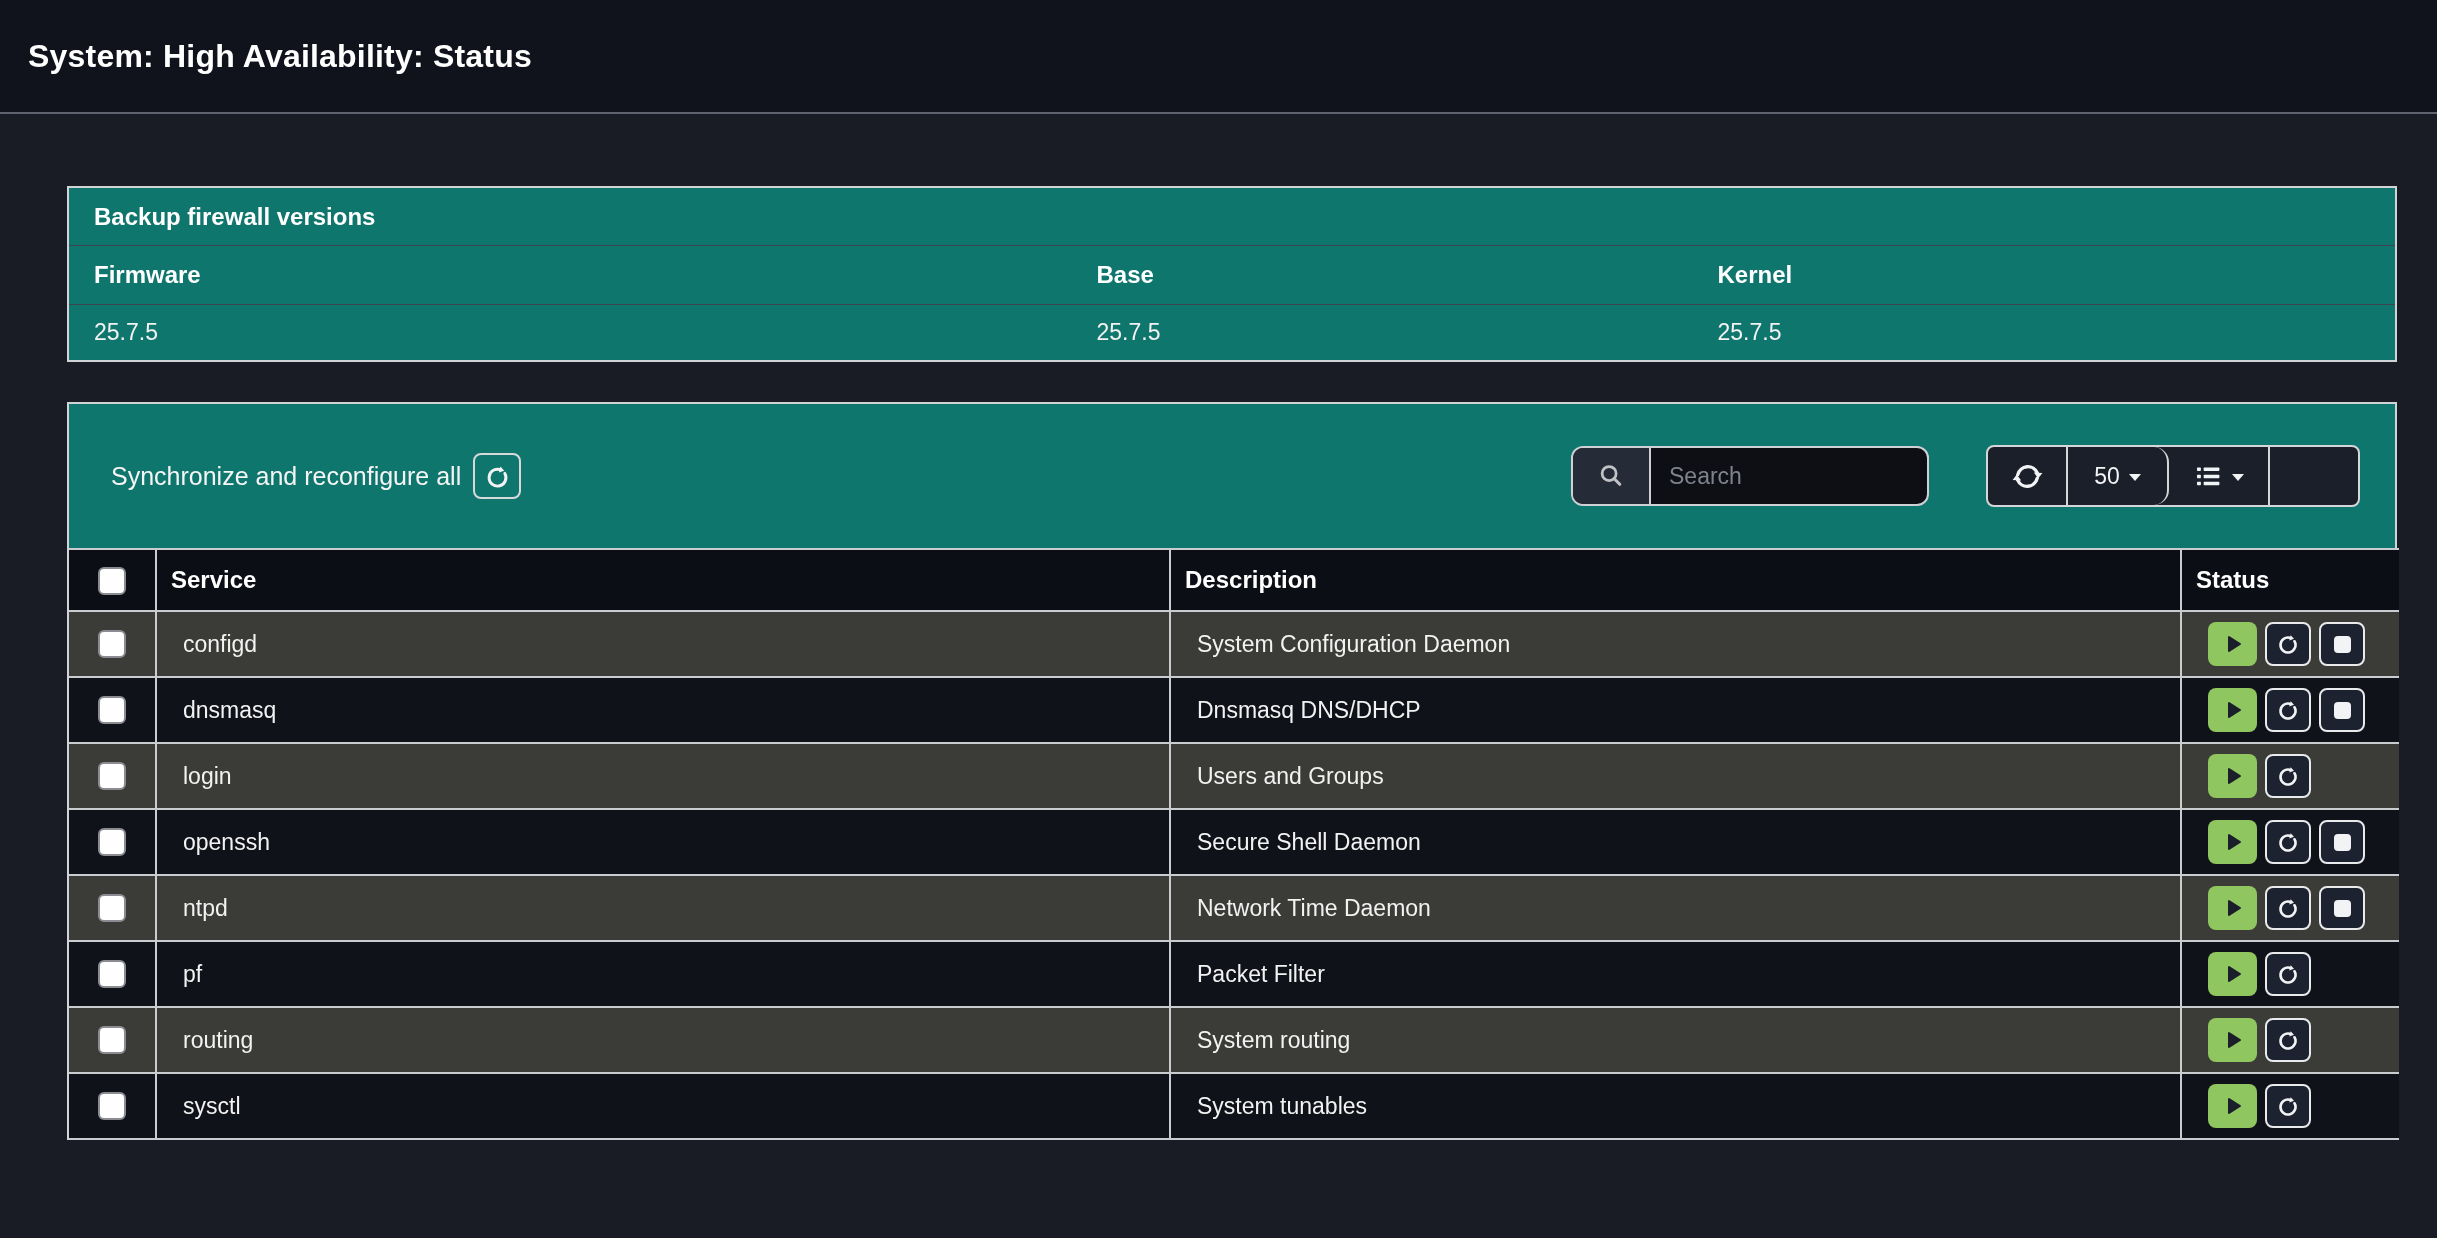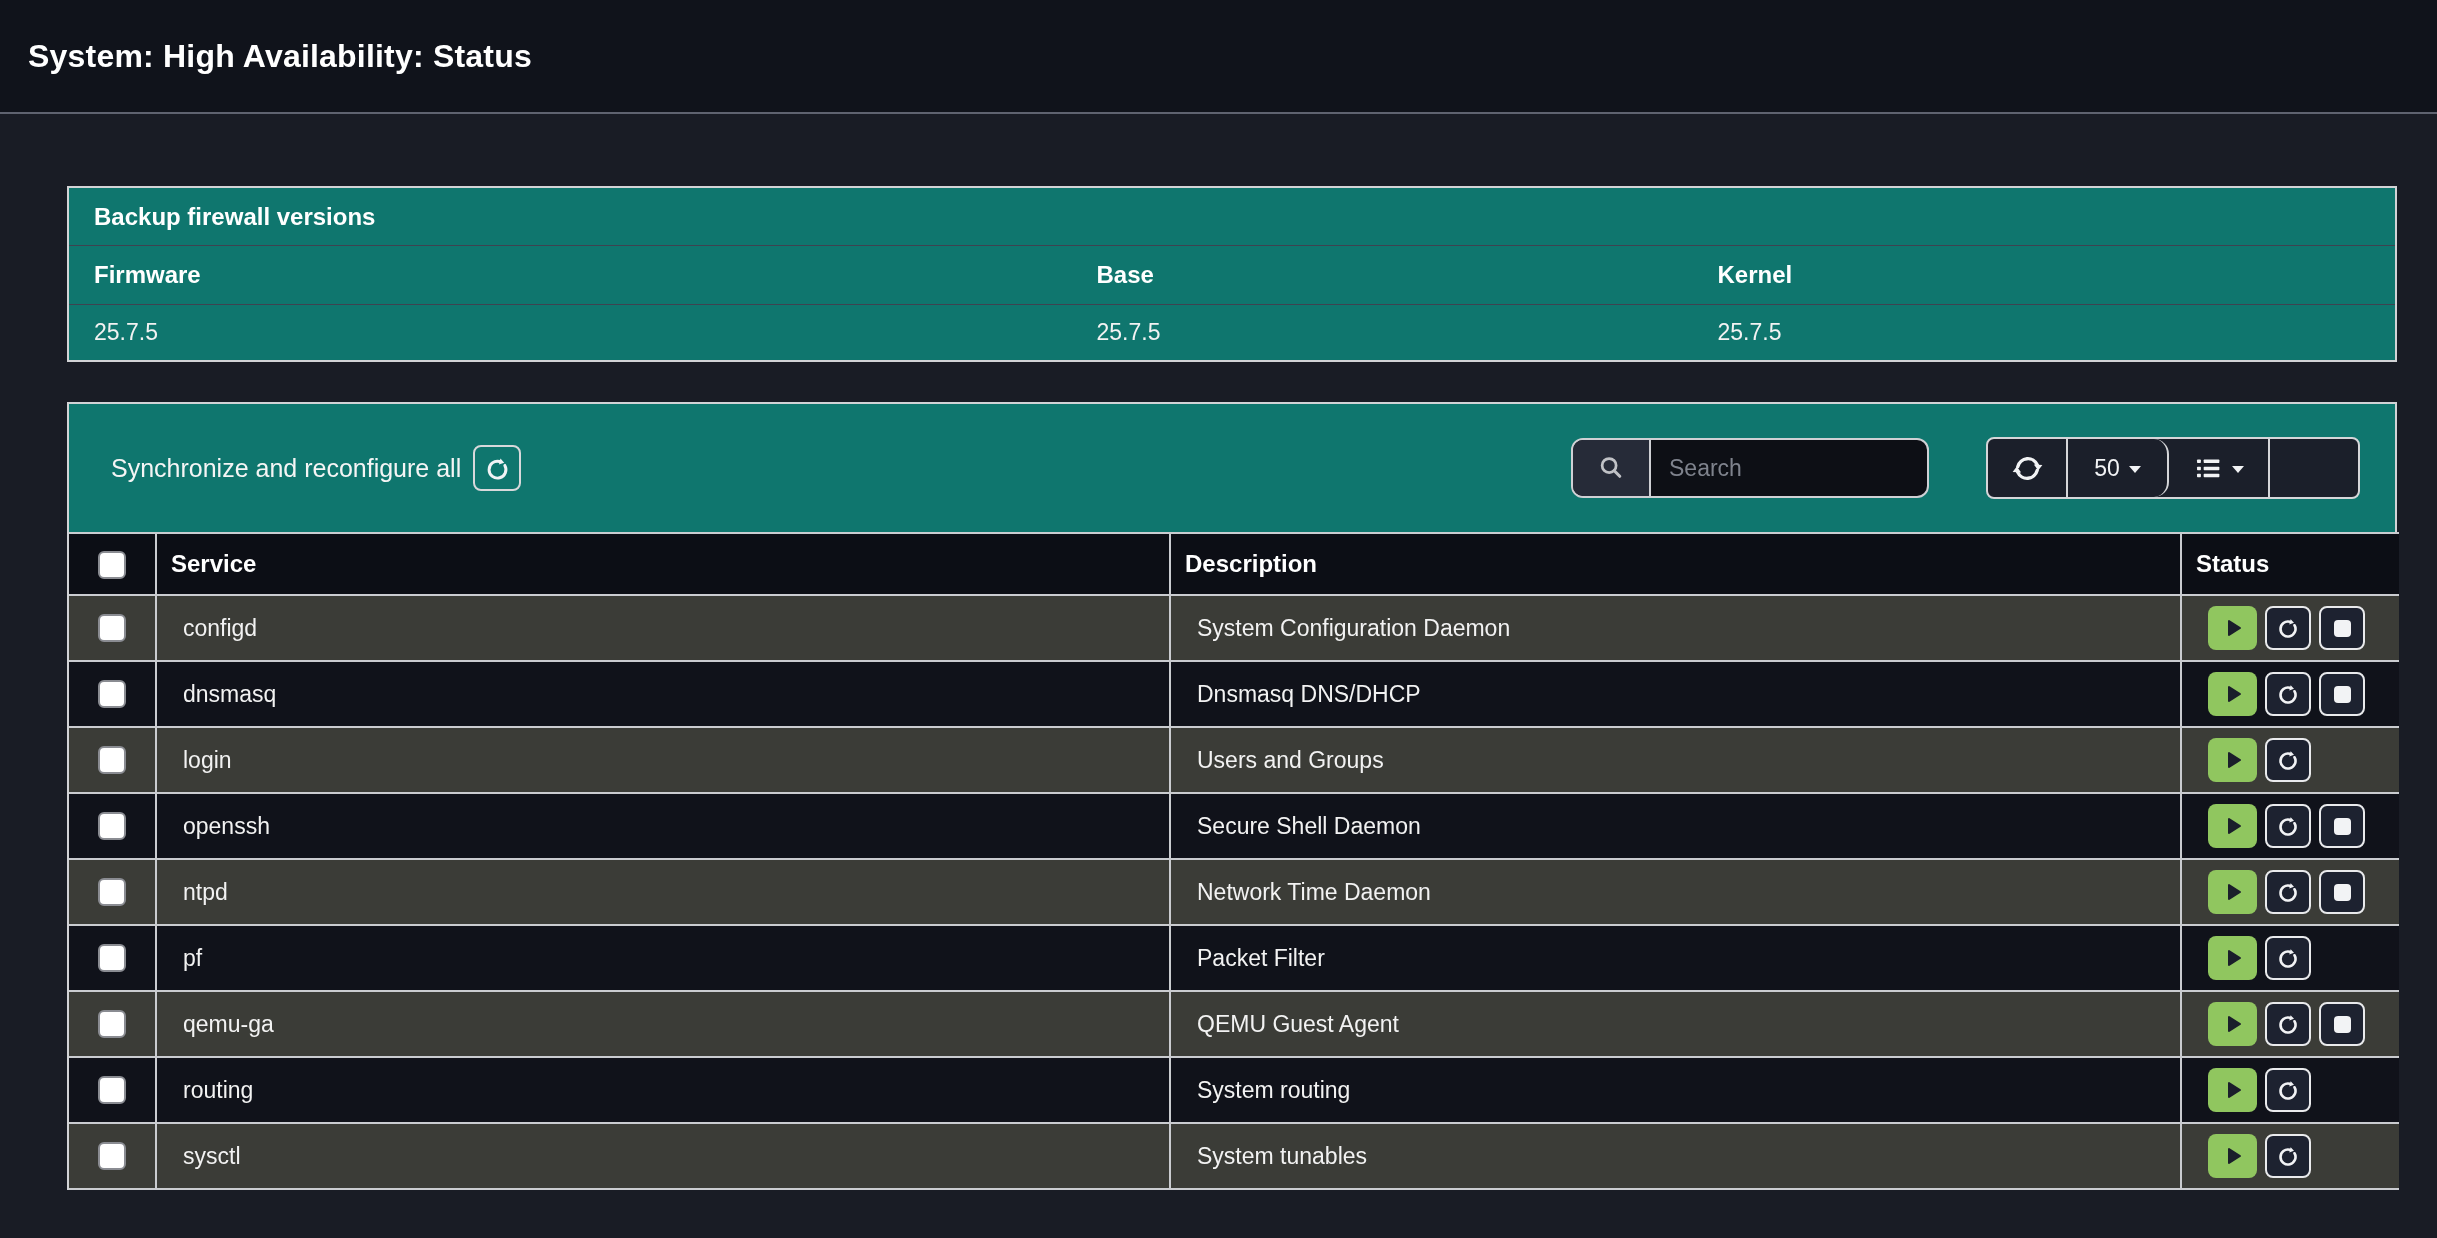--- a/index.html
+++ b/index.html
@@ -58,21 +58,21 @@
   }
   table.versions td {
     font-size: 23px;
     padding: 14px 25px;
     color: #f2f2f2;
   }
 
   
   .panel-services { margin-top: 40px; border-bottom: none; }
   .toolbar {
-    height: 128px;
+    height: 144px;
     display: flex;
     align-items: center;
     padding: 0 35px 0 42px;
     gap: 28px;
   }
   .sync { display: flex; align-items: center; gap: 12px; }
   .sync-label { font-size: 25px; color: #f5f5f5; }
   .icon-btn {
     width: 48px; height: 46px;
     background: transparent;
@@ -438,45 +438,20 @@
           </svg>
         </button>
 
       </div>
     </td>
   </tr>
           <tr>
     <td class="cell-check">
       <span class="checkbox" role="checkbox" aria-checked="false"></span>
     </td>
-    <td>qemu-ga</td>
-    <td>QEMU Guest Agent</td>
-    <td>
-      <div class="actions">
-        <button class="abtn abtn-start">
-          <svg width="24" height="24" viewBox="0 0 24 24">
-            <polygon points="8,5 8,19 19,12" fill="#1b1f2b" stroke="#1b1f2b" stroke-width="2" stroke-linejoin="round"></polygon>
-          </svg>
-        </button>
-        <button class="abtn abtn-restart">
-          <svg width="24" height="24" viewBox="0 0 24 24">
-            <path d="M18.5 9.25 A 7.5 7.5 0 1 1 13.94 5.76" fill="none" stroke="#f2f3f5" stroke-width="2.6" stroke-linecap="round"></path>
-            <polygon points="18,6.85 14.64,3.14 13.24,8.38" fill="#f2f3f5"></polygon>
-          </svg>
-        </button>
-        <button class="abtn abtn-stop">
-          <span class="stop-square"></span>
-        </button>
-      </div>
-    </td>
-  </tr>
-          <tr>
-    <td class="cell-check">
-      <span class="checkbox" role="checkbox" aria-checked="false"></span>
-    </td>
     <td>routing</td>
     <td>System routing</td>
     <td>
       <div class="actions">
         <button class="abtn abtn-start">
           <svg width="24" height="24" viewBox="0 0 24 24">
             <polygon points="8,5 8,19 19,12" fill="#1b1f2b" stroke="#1b1f2b" stroke-width="2" stroke-linejoin="round"></polygon>
           </svg>
         </button>
         <button class="abtn abtn-restart">

